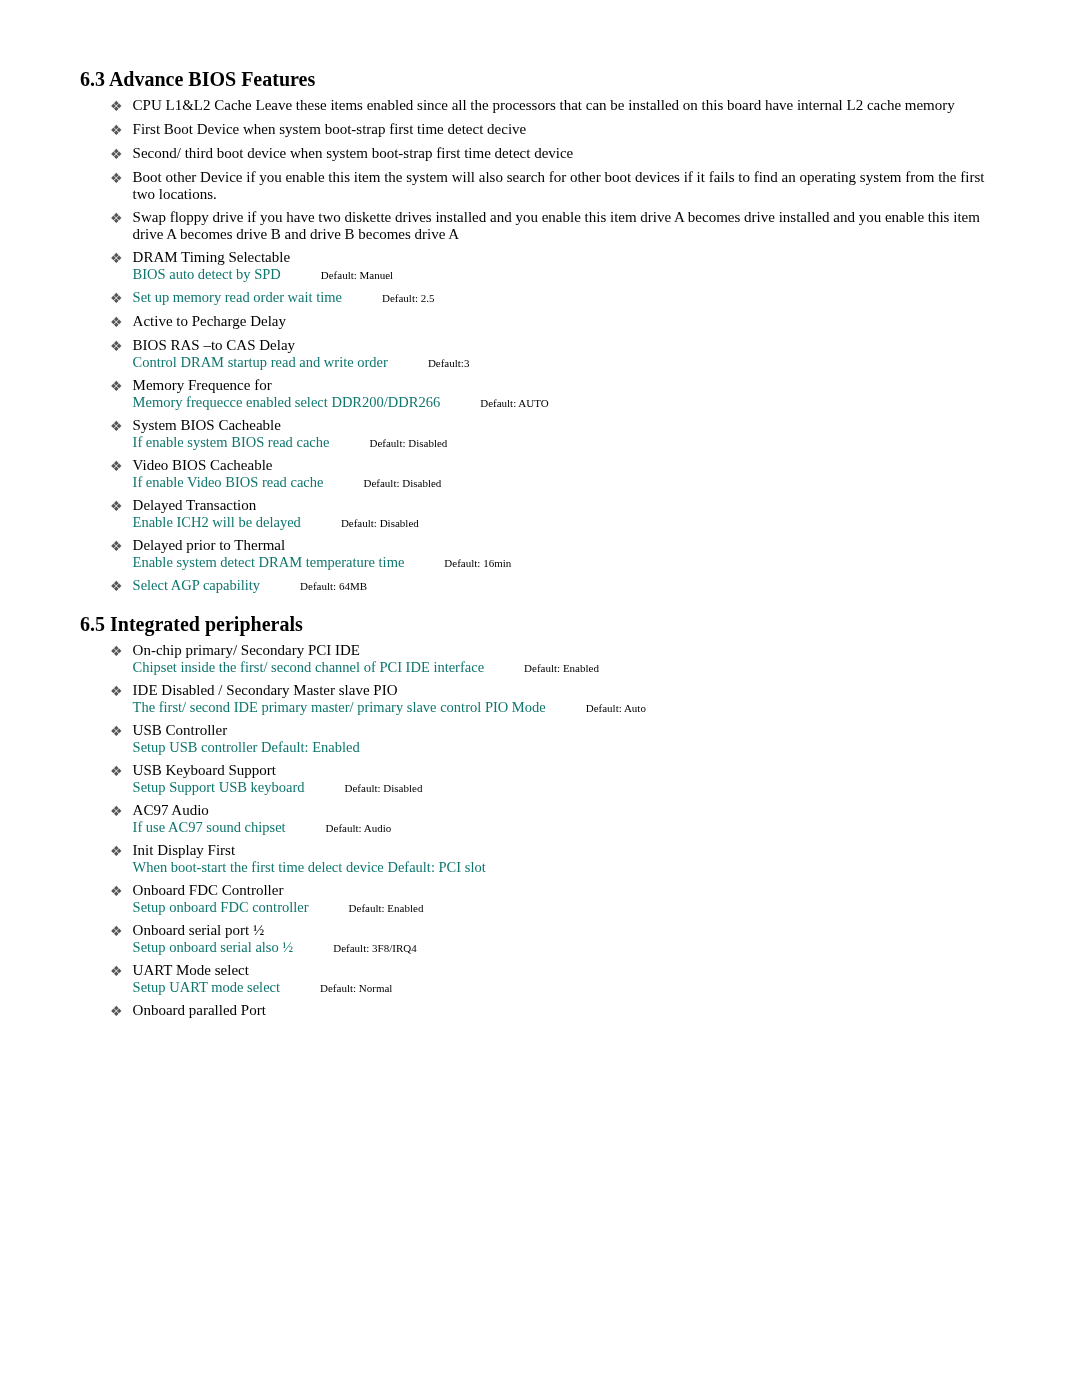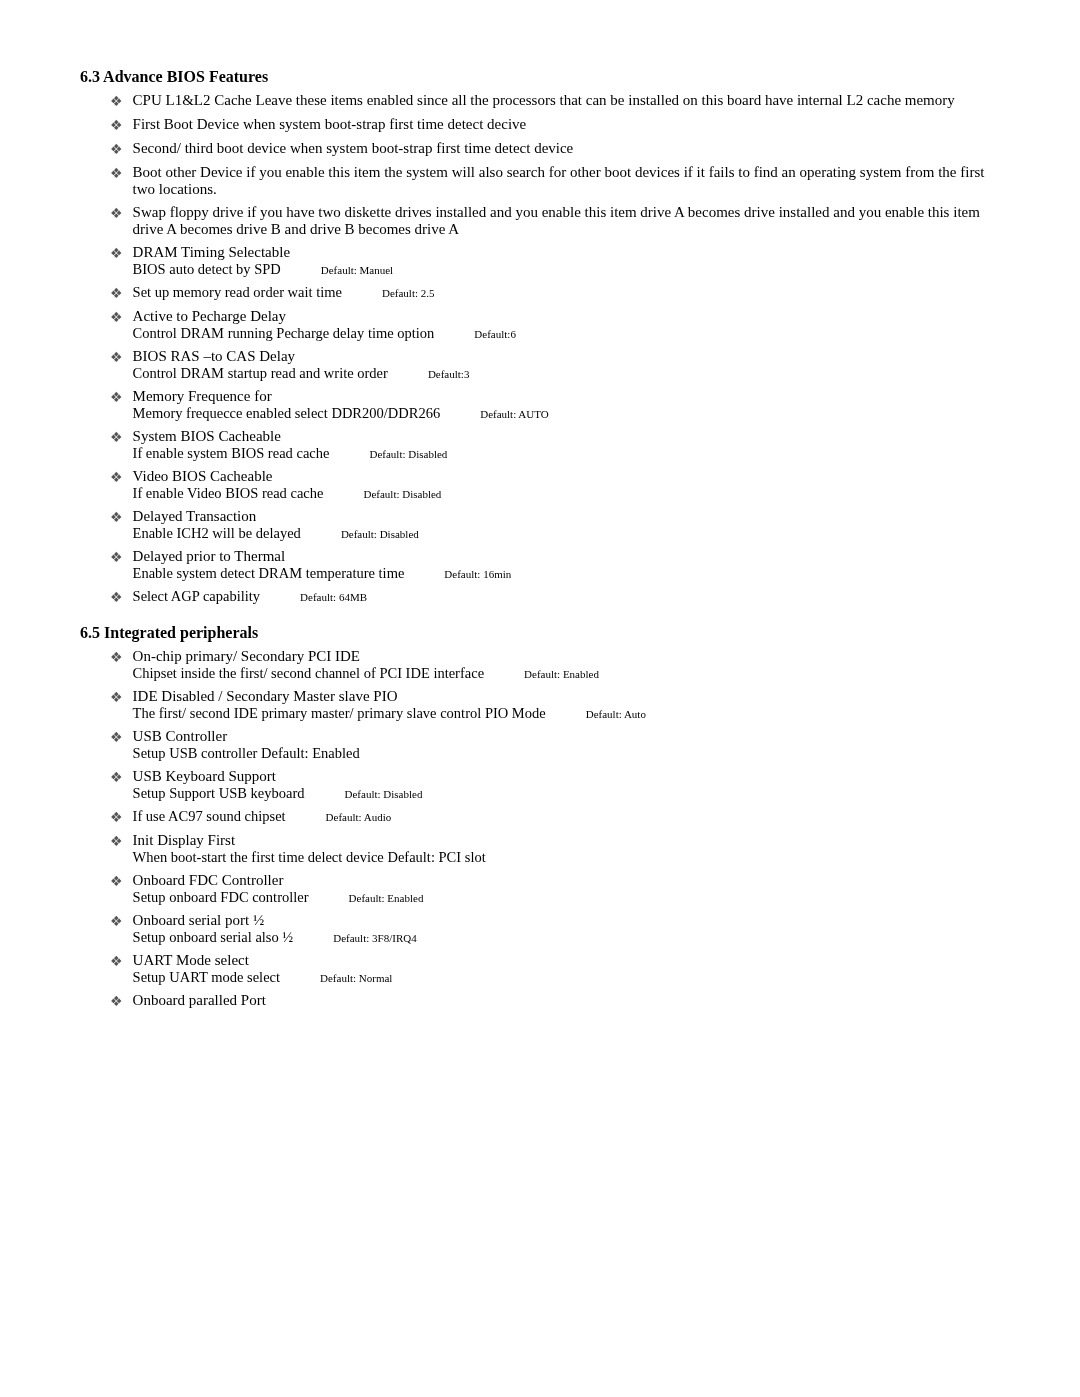--- a/index.html
+++ b/index.html
@@ -11,21 +11,21 @@
       background: #ffffff;
       font-family: Georgia, 'Times New Roman', serif;
       font-size: 15px;
       color: #000000;
       width: 1080px;
       min-height: 1397px;
       padding: 50px 80px;
     }
     .section-title {
       font-weight: bold;
-      font-size: 16px;
+      font-size: 20px;
       margin-bottom: 6px;
       margin-top: 18px;
     }
     .bullet-list {
       list-style: none;
       padding-left: 0;
       margin-left: 30px;
     }
     .bullet-list li {
       display: flex;
@@ -41,21 +41,21 @@
     }
     .item-content {
       display: flex;
       flex-direction: column;
       flex: 1;
     }
     .item-name {
       font-weight: normal;
     }
     .item-desc {
-      color: #000000;
+      color: #0f766e;
       font-size: 14.5px;
     }
     .item-default {
       margin-left: 40px;
       white-space: nowrap;
       font-size: 11px;
     }
     .item-desc-row {
       display: flex;
       align-items: baseline;
@@ -115,24 +115,20 @@
           <div class="item-desc-row">
             <span class="item-desc">Set up memory read order wait time</span>
             <span class="item-default">Default: 2.5</span>
           </div>
         </div>
       </li>
       <li>
         <span class="bullet-symbol">❖</span>
         <div class="item-content">
           <span class="item-name">Active to Pecharge Delay</span>
-          <div class="item-desc-row">
-            <span class="item-desc">Control DRAM running Pecharge delay time option</span>
-            <span class="item-default">Default:6</span>
-          </div>
         </div>
       </li>
       <li>
         <span class="bullet-symbol">❖</span>
         <div class="item-content">
           <span class="item-name">BIOS RAS –to CAS  Delay</span>
           <div class="item-desc-row">
             <span class="item-desc">Control DRAM startup read and write order</span>
             <span class="item-default">Default:3</span>
           </div>
@@ -235,20 +231,21 @@
           <span class="item-name"> USB Keyboard Support</span>
           <div class="item-desc-row">
             <span class="item-desc">Setup Support USB keyboard</span>
             <span class="item-default">Default: Disabled</span>
           </div>
         </div>
       </li>
       <li>
         <span class="bullet-symbol">❖</span>
         <div class="item-content">
+          <span class="item-name">AC97 Audio</span>
           <div class="item-desc-row">
             <span class="item-desc">If use AC97 sound chipset</span>
             <span class="item-default">Default: Audio</span>
           </div>
         </div>
       </li>
       <li>
         <span class="bullet-symbol">❖</span>
         <div class="item-content">
           <span class="item-name">Init Display First</span>

